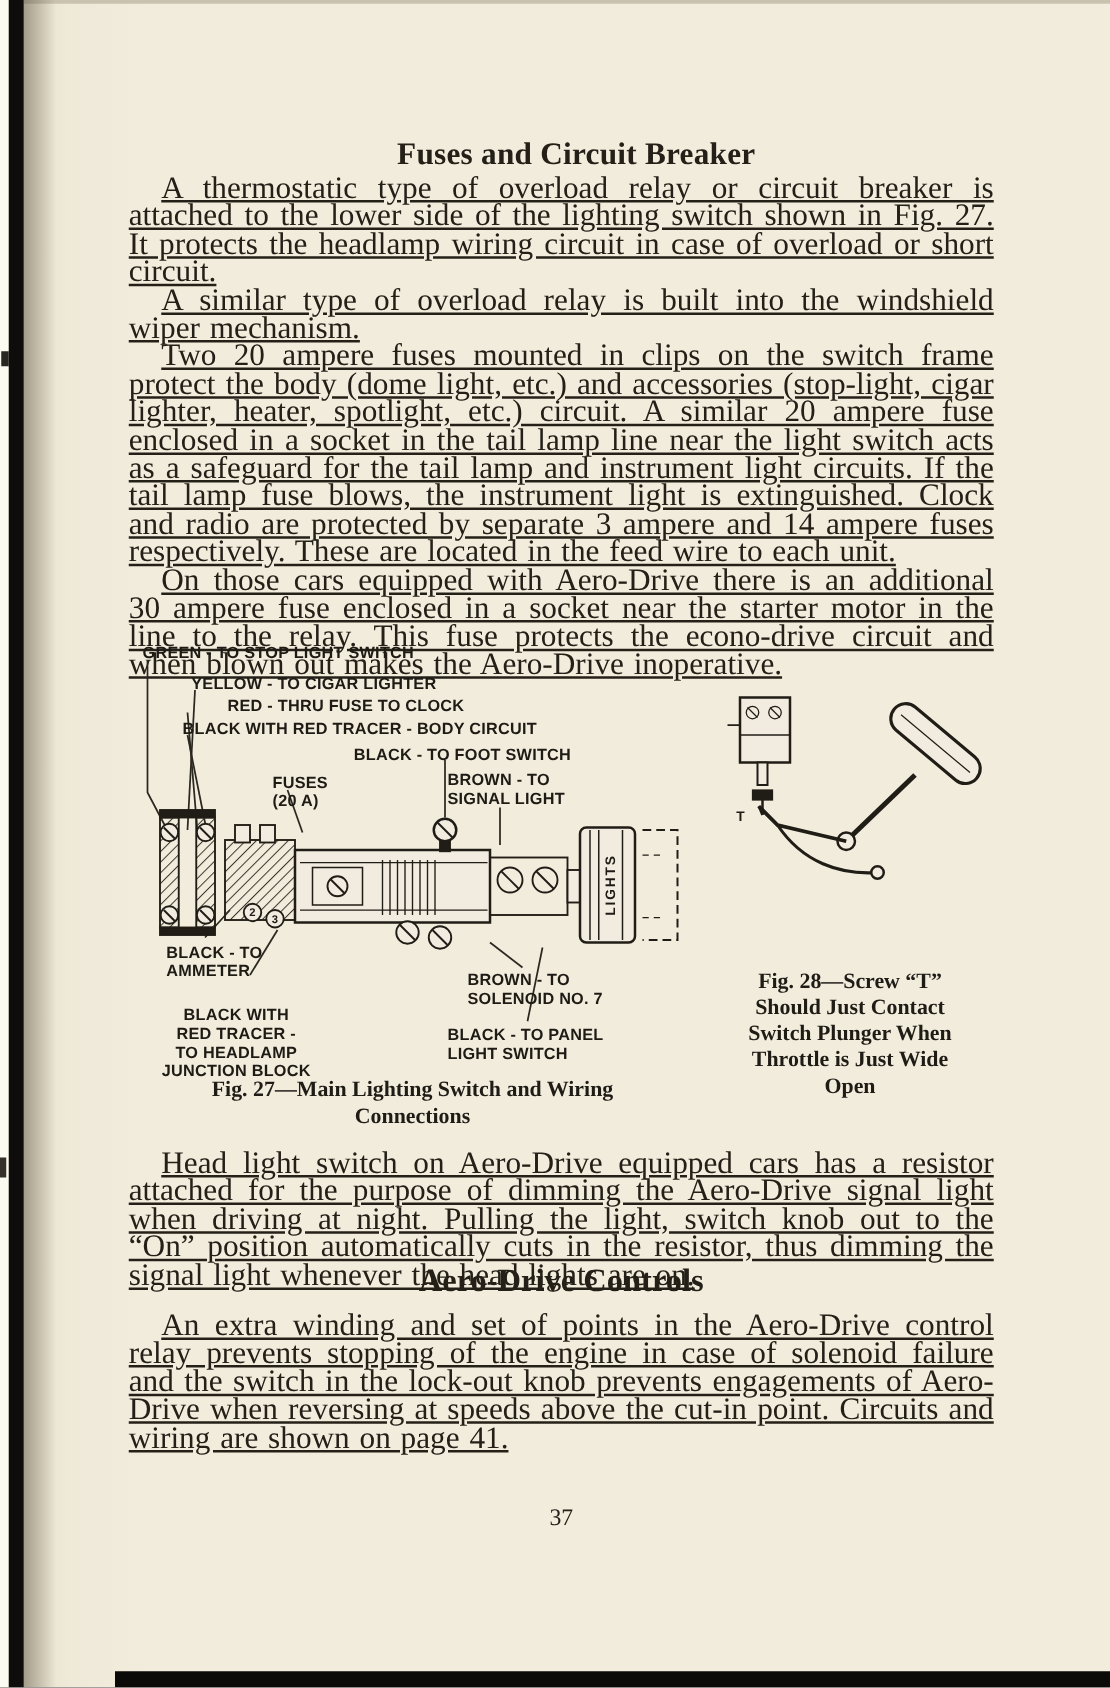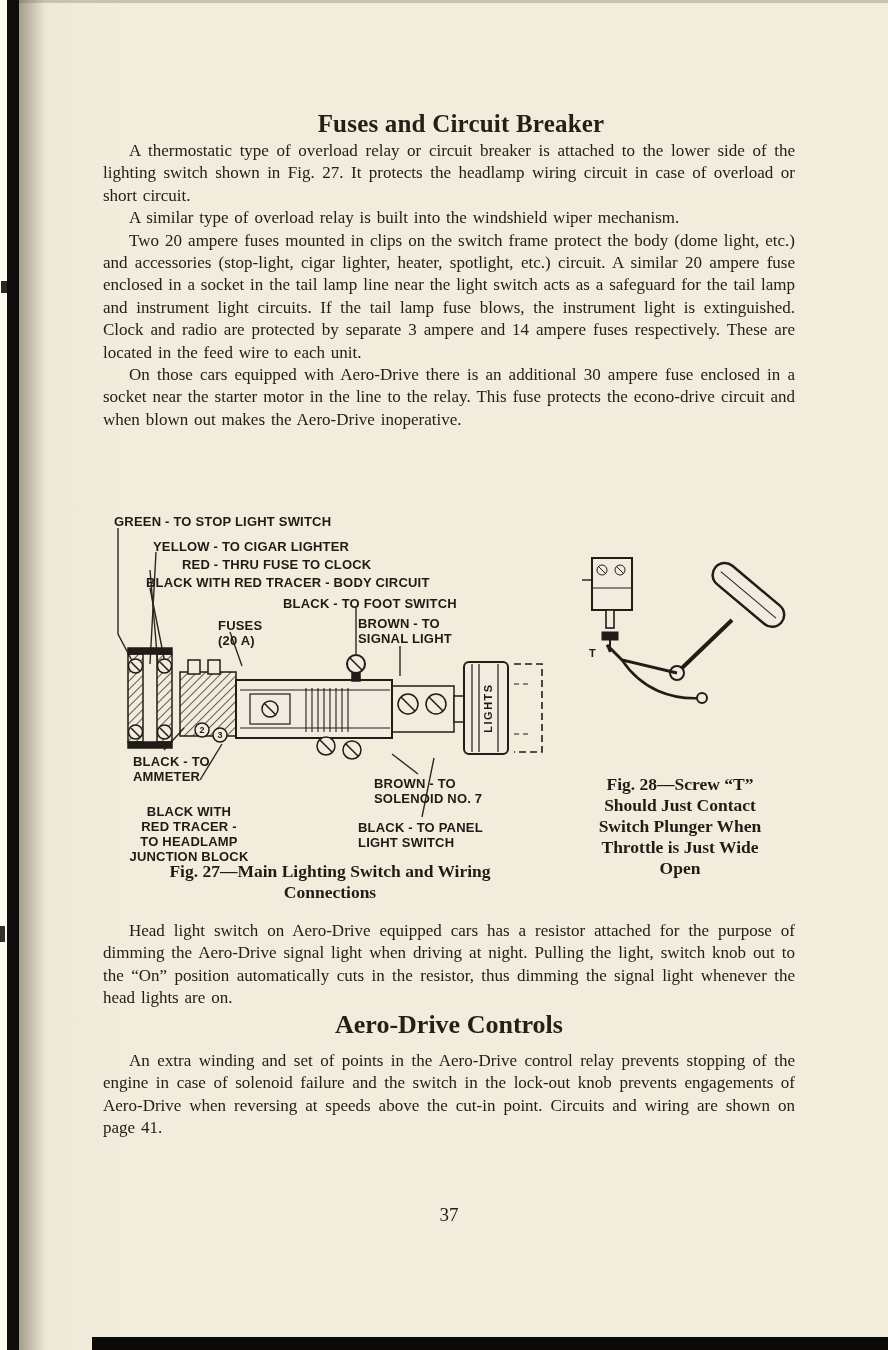--- a/index.html
+++ b/index.html
@@ -14,22 +14,22 @@
     background:linear-gradient(90deg,rgba(55,45,25,.38),rgba(55,45,25,0));}
   .edge-speck1{position:absolute;left:1px;top:281px;width:6px;height:12px;background:#2a2722;}
   .edge-speck2{position:absolute;left:0px;top:926px;width:5px;height:16px;background:#35312a;}
   .bottom-black{position:absolute;left:92px;bottom:0;width:796px;height:13px;background:#0b0a08;}
   .top-line{position:absolute;left:19px;top:0;width:869px;height:3px;background:#c9c2af;}
 
   .doc-title{position:absolute;left:103px;top:98px;width:692px;margin:12px;text-align:center;
     font-size:25px;font-weight:bold;letter-spacing:.2px;}
   .doc-heading2{position:absolute;left:103px;top:1010px;width:692px;margin:0;text-align:center;
     font-size:26px;font-weight:bold;}
-  .block{position:absolute;left:103px;width:692px;font-size:17px;line-height:22.4px;
-    text-align:justify;word-spacing:1.6px;}
+  .block{position:absolute;left:103px;width:692px;font-size:25px;line-height:22.4px;
+    text-align:justify;word-spacing:1.6px;text-decoration:underline;}
   .block1{top:140px;}
   .block2{top:920px;}
   .block3{top:1050px;}
   .para{margin:0;text-indent:26px;}
   .page-number{position:absolute;left:103px;top:1204px;width:692px;text-align:center;
     font-size:19px;}
 
   .figures{position:absolute;left:100px;top:514px;width:700px;height:392px;}
   .fig27-svg{position:absolute;left:0;top:0;width:460px;height:390px;}
   .fig28-svg{position:absolute;left:462px;top:26px;width:236px;height:230px;}

